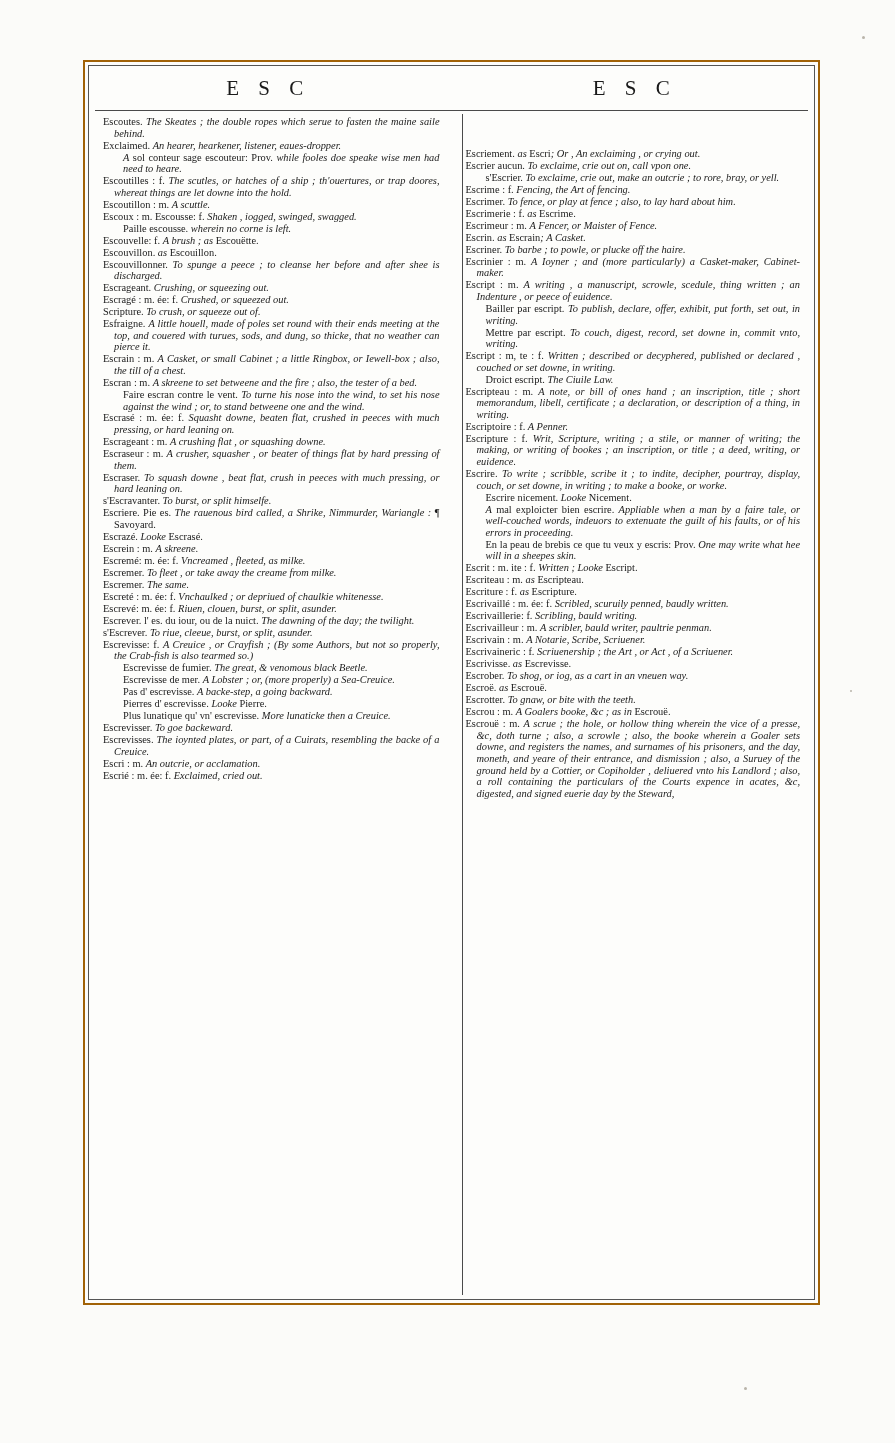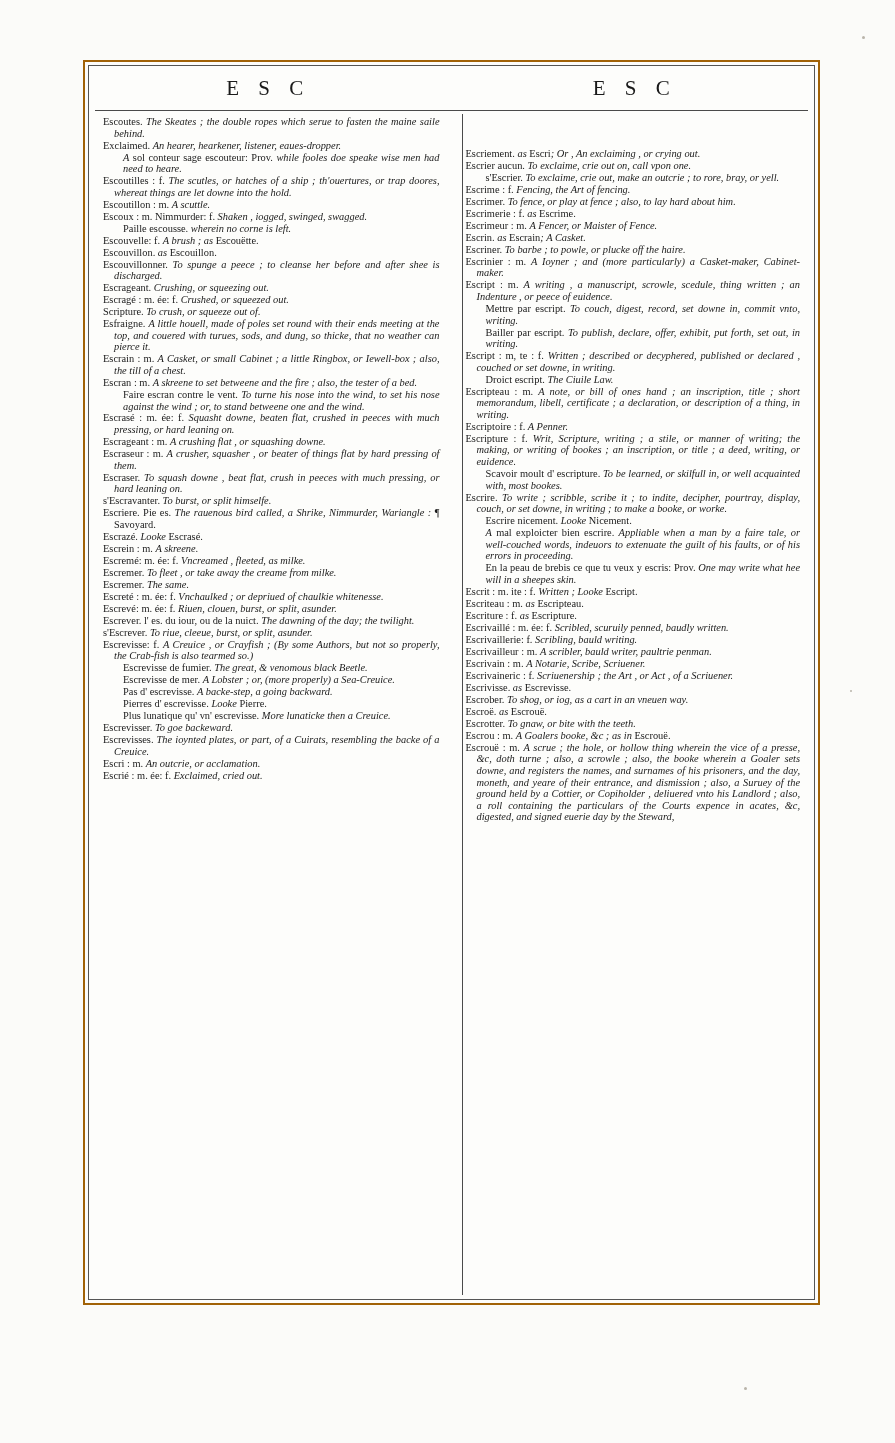--- a/index.html
+++ b/index.html
@@ -138,21 +138,21 @@
     <div class="rule"></div>
     <div class="divider"></div>
 
     <div class="columns">
       <div class="col left" id="col-left">
           <p class="entry hang"><span class="hw">Escoutes.</span> <i>The Skeates ; the double ropes which serue to fasten the maine saile behind.</i></p>
           <p class="entry hang"><span class="hw">Exclaimed.</span> <i>An hearer, hearkener, listener, eaues-dropper.</i></p>
           <p class="entry indent1"><i>A</i> sol conteur sage escouteur: Prov. <i>while fooles doe speake wise men had need to heare.</i></p>
           <p class="entry hang"><span class="hw">Escoutilles</span> : f. <i>The scutles, or hatches of a ship ; th'ouertures, or trap doores, whereat things are let downe into the hold.</i></p>
           <p class="entry hang"><span class="hw">Escoutillon</span> : m. <i>A scuttle.</i></p>
-          <p class="entry hang"><span class="hw">Escoux</span> : m. <span class="hw">Nimmurder</span>: f. <i>Shaken , iogged, swinged, swagged.</i></p>
+          <p class="entry hang"><span class="hw">Escoux</span> : m. <span class="hw">Escousse</span>: f. <i>Shaken , iogged, swinged, swagged.</i></p>
           <p class="entry indent1">Paille escousse. <i>wherein no corne is left.</i></p>
           <p class="entry hang"><span class="hw">Escouvelle</span>: f. <i>A brush ; as</i> Escouëtte.</p>
           <p class="entry hang"><span class="hw">Escouvillon.</span> <i>as</i> Escouillon.</p>
           <p class="entry hang"><span class="hw">Escouvillonner.</span> <i>To spunge a peece ; to cleanse her before and after shee is discharged.</i></p>
           <p class="entry hang"><span class="hw">Escrageant.</span> <i>Crushing, or squeezing out.</i></p>
           <p class="entry hang"><span class="hw">Escragé</span> : m. <span class="hw">ée</span>: f. <i>Crushed, or squeezed out.</i></p>
           <p class="entry hang"><span class="hw">Scripture.</span> <i>To crush, or squeeze out of.</i></p>
           <p class="entry hang"><span class="hw">Esfraigne.</span> <i>A little houell, made of poles set round with their ends meeting at the top, and couered with turues, sods, and dung, so thicke, that no weather can pierce it.</i></p>
           <p class="entry hang"><span class="hw">Escrain</span> : m. <i>A Casket, or small Cabinet ; a little Ringbox, or Iewell-box ; also, the till of a chest.</i></p>
           <p class="entry hang"><span class="hw">Escran</span> : m. <i>A skreene to set betweene and the fire ; also, the tester of a bed.</i></p>
@@ -188,28 +188,27 @@
           <p class="entry hang"><span class="hw">Escrier aucun.</span> <i>To exclaime, crie out on, call vpon one.</i></p>
           <p class="entry indent1"><span class="hw">s'Escrier.</span> <i>To exclaime, crie out, make an outcrie ; to rore, bray, or yell.</i></p>
           <p class="entry hang"><span class="hw">Escrime</span> : f. <i>Fencing, the Art of fencing.</i></p>
           <p class="entry hang"><span class="hw">Escrimer.</span> <i>To fence, or play at fence ; also, to lay hard about him.</i></p>
           <p class="entry hang"><span class="hw">Escrimerie</span> : f. <i>as</i> Escrime.</p>
           <p class="entry hang"><span class="hw">Escrimeur</span> : m. <i>A Fencer, or Maister of Fence.</i></p>
           <p class="entry hang"><span class="hw">Escrin.</span> <i>as</i> Escrain<i>; A Casket.</i></p>
           <p class="entry hang"><span class="hw">Escriner.</span> <i>To barbe ; to powle, or plucke off the haire.</i></p>
           <p class="entry hang"><span class="hw">Escrinier</span> : m. <i>A Ioyner ; and (more particularly) a Casket-maker, Cabinet-maker.</i></p>
           <p class="entry hang"><span class="hw">Escript</span> : m. <i>A writing , a manuscript, scrowle, scedule, thing written ; an Indenture , or peece of euidence.</i></p>
+          <p class="entry indent1">Bailler par escript. <i>To publish, declare, offer, exhibit, put forth, set out, in writing.</i></p>
           <p class="entry indent1">Mettre par escript. <i>To couch, digest, record, set downe in, commit vnto, writing.</i></p>
-          <p class="entry indent1">Bailler par escript. <i>To publish, declare, offer, exhibit, put forth, set out, in writing.</i></p>
           <p class="entry hang"><span class="hw">Escript</span> : m, te : f. <i>Written ; described or decyphered, published or declared , couched or set downe, in writing.</i></p>
           <p class="entry indent1">Droict escript. <i>The Ciuile Law.</i></p>
           <p class="entry hang"><span class="hw">Escripteau</span> : m. <i>A note, or bill of ones hand ; an inscription, title ; short memorandum, libell, certificate ; a declaration, or description of a thing, in writing.</i></p>
           <p class="entry hang"><span class="hw">Escriptoire</span> : f. <i>A Penner.</i></p>
           <p class="entry hang"><span class="hw">Escripture</span> : f. <i>Writ, Scripture, writing ; a stile, or manner of writing; the making, or writing of bookes ; an inscription, or title ; a deed, writing, or euidence.</i></p>
-          <p class="entry indent1">Scavoir moult d' escripture. <i>To be learned, or skilfull in, or well acquainted with, most bookes.</i></p>
           <p class="entry hang"><span class="hw">Escrire.</span> <i>To write ; scribble, scribe it ; to indite, decipher, pourtray, display, couch, or set downe, in writing ; to make a booke, or worke.</i></p>
           <p class="entry indent1">Escrire nicement. <i>Looke</i> Nicement.</p>
           <p class="entry indent1"><i>A</i> mal exploicter bien escrire. <i>Appliable when a man by a faire tale, or well-couched words, indeuors to extenuate the guilt of his faults, or of his errors in proceeding.</i></p>
           <p class="entry indent1">En la peau de brebis ce que tu veux y escris: Prov. <i>One may write what hee will in a sheepes skin.</i></p>
           <p class="entry hang"><span class="hw">Escrit</span> : m. ite : f. <i>Written ; Looke</i> Escript.</p>
           <p class="entry hang"><span class="hw">Escriteau</span> : m. <i>as</i> Escripteau.</p>
           <p class="entry hang"><span class="hw">Escriture</span> : f. <i>as</i> Escripture.</p>
           <p class="entry hang"><span class="hw">Escrivaillé</span> : m. <span class="hw">ée</span>: f. <i>Scribled, scuruily penned, baudly written.</i></p>
           <p class="entry hang"><span class="hw">Escrivaillerie</span>: f. <i>Scribling, bauld writing.</i></p>
           <p class="entry hang"><span class="hw">Escrivailleur</span> : m. <i>A scribler, bauld writer, paultrie penman.</i></p>

